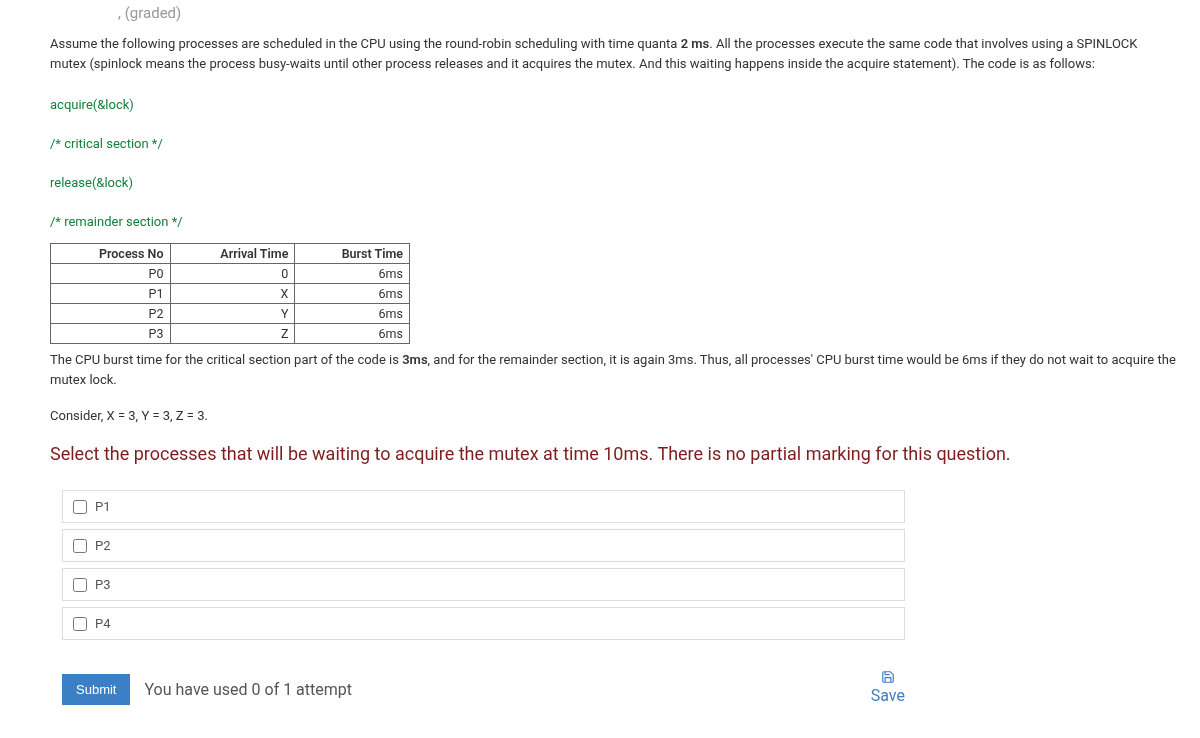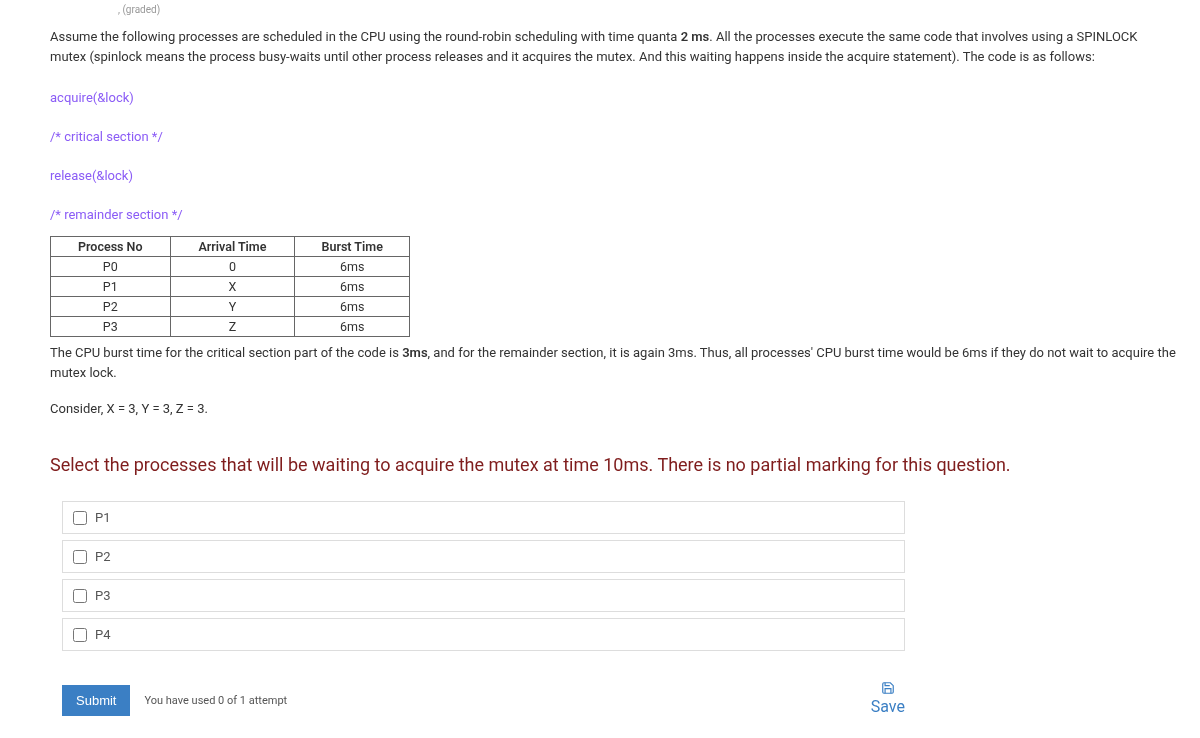--- a/index.html
+++ b/index.html
@@ -13,61 +13,61 @@
       color: #333;
       background: #fff;
       padding: 0;
     }
     .container {
       max-width: 1200px;
       padding: 0;
     }
     .graded-label {
       color: #999;
-      font-size: 10px;
+      font-size: 15px;
       margin-left: 118px;
       margin-top: 4px;
     }
     .content {
       padding: 12px 24px 20px 50px;
     }
     .prompt-text {
       color: #333;
       line-height: 1.5;
       margin-bottom: 14px;
     }
     .bold {
       font-weight: 600;
     }
     .code-line {
       margin-bottom: 14px;
-      color: #8b5cf6;
+      color: #15803d;
       margin-top: 24px;
     }
     table.process-table {
       border-collapse: collapse;
       margin-bottom: 6px;
       width: 360px;
     }
     table.process-table td, table.process-table th {
       border: 1px solid #666;
       padding: 2px 6px;
-      text-align: center;
+      text-align: right;
       font-size: 12.5px;
       font-weight: normal;
     }
     table.process-table th {
       font-weight: 600;
     }
     .after-table {
       margin-bottom: 19px;
       line-height: 1.5;
     }
     .consider {
-      margin-bottom: 36px;
+      margin-bottom: 18px;
     }
     .question-main {
       font-size: 18px;
       color: #7f1d1d;
       line-height: 1.4;
       margin-bottom: 24px;
       font-weight: 400;
     }
     .checkbox-group {
       margin-bottom: 30px;
@@ -107,21 +107,21 @@
     .submit-btn {
       background: #3b7fc4;
       color: #fff;
       border: none;
       padding: 8px 14px;
       font-size: 13px;
       cursor: pointer;
     }
     .attempts {
       color: #555;
-      font-size: 11px;
+      font-size: 16px;
     }
     .save-section {
       text-align: center;
       color: #3b7fc4;
       font-size: 16px;
       cursor: pointer;
     }
     .save-icon {
       display: block;
       margin: 0 auto 2px auto;

